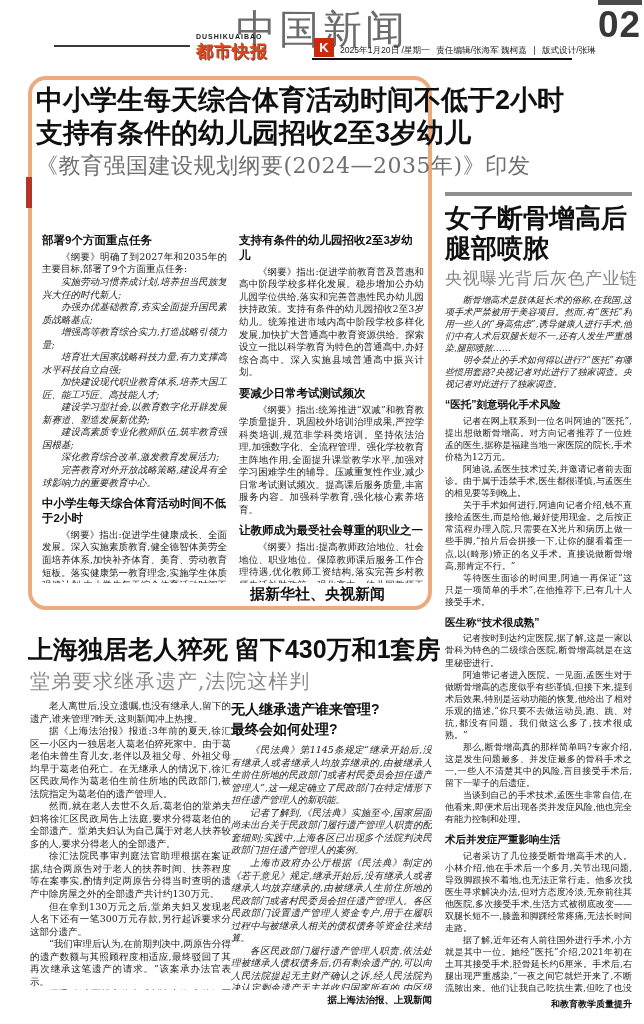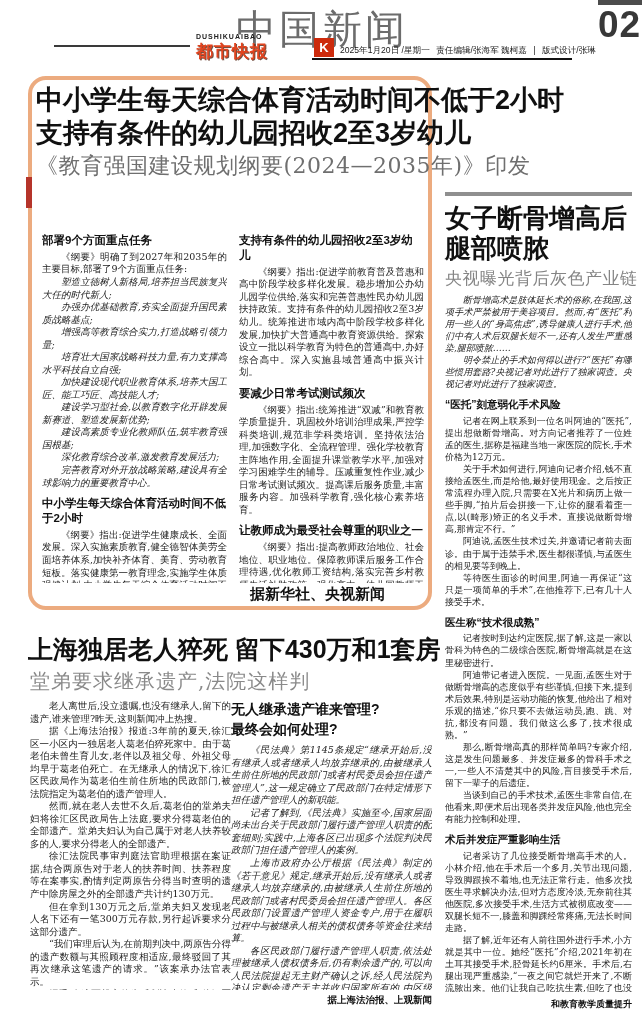--- a/index.html
+++ b/index.html
@@ -109,21 +109,21 @@
     <div>支持有条件的幼儿园招收2至3岁幼儿</div>
     <div class="edu-subtitle">《教育强国建设规划纲要(2024—2035年)》印发</div>
   </div>
   <div class="edu-red-bar"></div>
 
   <div class="edu-cols">
     <div class="col">
       <h3 class="sec-title">部署9个方面重点任务</h3>
       <p class="body-p">《纲要》明确了到2027年和2035年的主要目标,部署了9个方面重点任务:</p>
       <div>
-          <p class="task-p">塑造立德树人新格局,培养担当民族复兴大任的时代新人;</p>
+          <p class="task-p">实施劳动习惯养成计划,培养担当民族复兴大任的时代新人;</p>
           <p class="task-p">办强办优基础教育,夯实全面提升国民素质战略基点;</p>
           <p class="task-p">增强高等教育综合实力,打造战略引领力量;</p>
           <p class="task-p">培育壮大国家战略科技力量,有力支撑高水平科技自立自强;</p>
           <p class="task-p">加快建设现代职业教育体系,培养大国工匠、能工巧匠、高技能人才;</p>
           <p class="task-p">建设学习型社会,以教育数字化开辟发展新赛道、塑造发展新优势;</p>
           <p class="task-p">建设高素质专业化教师队伍,筑牢教育强国根基;</p>
           <p class="task-p">深化教育综合改革,激发教育发展活力;</p>
           <p class="task-p">完善教育对外开放战略策略,建设具有全球影响力的重要教育中心。</p>
         </div>
       <h3 class="sec-title">中小学生每天综合体育活动时间不低于2小时</h3>
@@ -170,22 +170,22 @@
 腿部喷脓</h2>
   <div class="subtitle3">央视曝光背后灰色产业链</div>
   <div class="surgery-body">
     <div>
         <p class="kai-p">断骨增高术是肢体延长术的俗称,在我国,这项手术严禁被用于美容项目。然而,有“医托”利用一些人的“身高焦虑”,诱导健康人进行手术,他们中有人术后双腿长短不一,还有人发生严重感染,腿部喷脓……</p>
         <p class="kai-p">明令禁止的手术如何得以进行?“医托”有哪些惯用套路?央视记者对此进行了独家调查。央视记者对此进行了独家调查。</p>
       </div>
     <h4 class="sub-title">“医托”刻意弱化手术风险</h4>
     <div>
         <p class="body-p">记者在网上联系到一位名叫阿迪的“医托”,提出想做断骨增高。对方向记者推荐了一位姓孟的医生,据称是福建当地一家医院的院长,手术价格为12万元。</p>
+        <p class="body-p">阿迪说,孟医生技术过关,并邀请记者前去面诊。由于属于违禁手术,医生都很谨慎,与孟医生的相见要等到晚上。</p>
         <p class="body-p">关于手术如何进行,阿迪向记者介绍,钱不直接给孟医生,而是给他,最好使用现金。之后按正常流程办理入院,只需要在X光片和病历上做一些手脚,“拍片后会拼接一下,让你的腿看着歪一点,以(畸形)矫正的名义手术。直接说做断骨增高,那肯定不行。”</p>
-        <p class="body-p">阿迪说,孟医生技术过关,并邀请记者前去面诊。由于属于违禁手术,医生都很谨慎,与孟医生的相见要等到晚上。</p>
         <p class="body-p">等待医生面诊的时间里,阿迪一再保证“这只是一项简单的手术”,在他推荐下,已有几十人接受手术。</p>
       </div>
     <h4 class="sub-title">医生称“技术很成熟”</h4>
     <div>
         <p class="body-p">记者按时到达约定医院,据了解,这是一家以骨科为特色的二级综合医院,断骨增高就是在这里秘密进行。</p>
         <p class="body-p">阿迪带记者进入医院。一见面,孟医生对于做断骨增高的态度似乎有些谨慎,但接下来,提到术后效果,特别是运动功能的恢复,他给出了相对乐观的描述,“你只要不去做运动员,跑、跳、对抗,都没有问题。我们做这么多了,技术很成熟。”</p>
         <p class="body-p">那么,断骨增高真的那样简单吗?专家介绍,这是发生问题最多、并发症最多的骨科手术之一,一些人不清楚其中的风险,盲目接受手术后,留下一辈子的后遗症。</p>
         <p class="body-p">当谈到自己的手术技术,孟医生非常自信,在他看来,即便术后出现各类并发症风险,他也完全有能力控制和处理。</p>
       </div>
     <h4 class="sub-title">术后并发症严重影响生活</h4>

